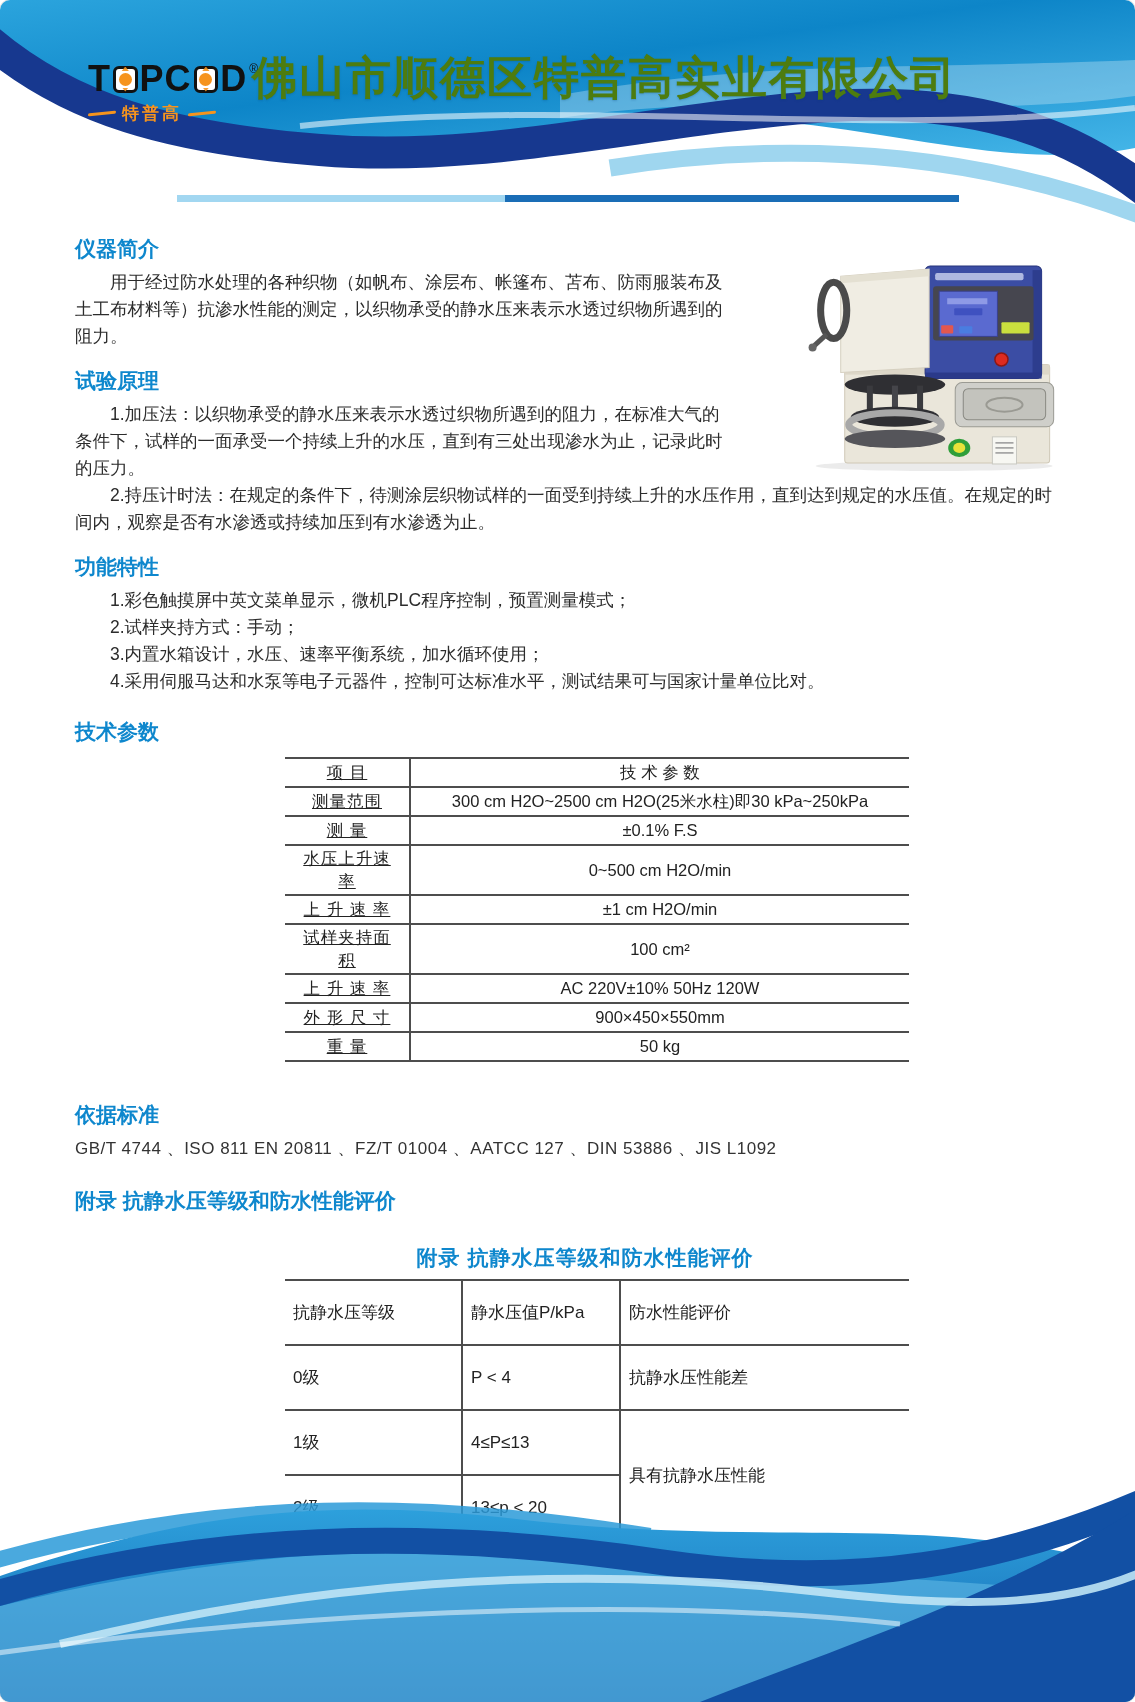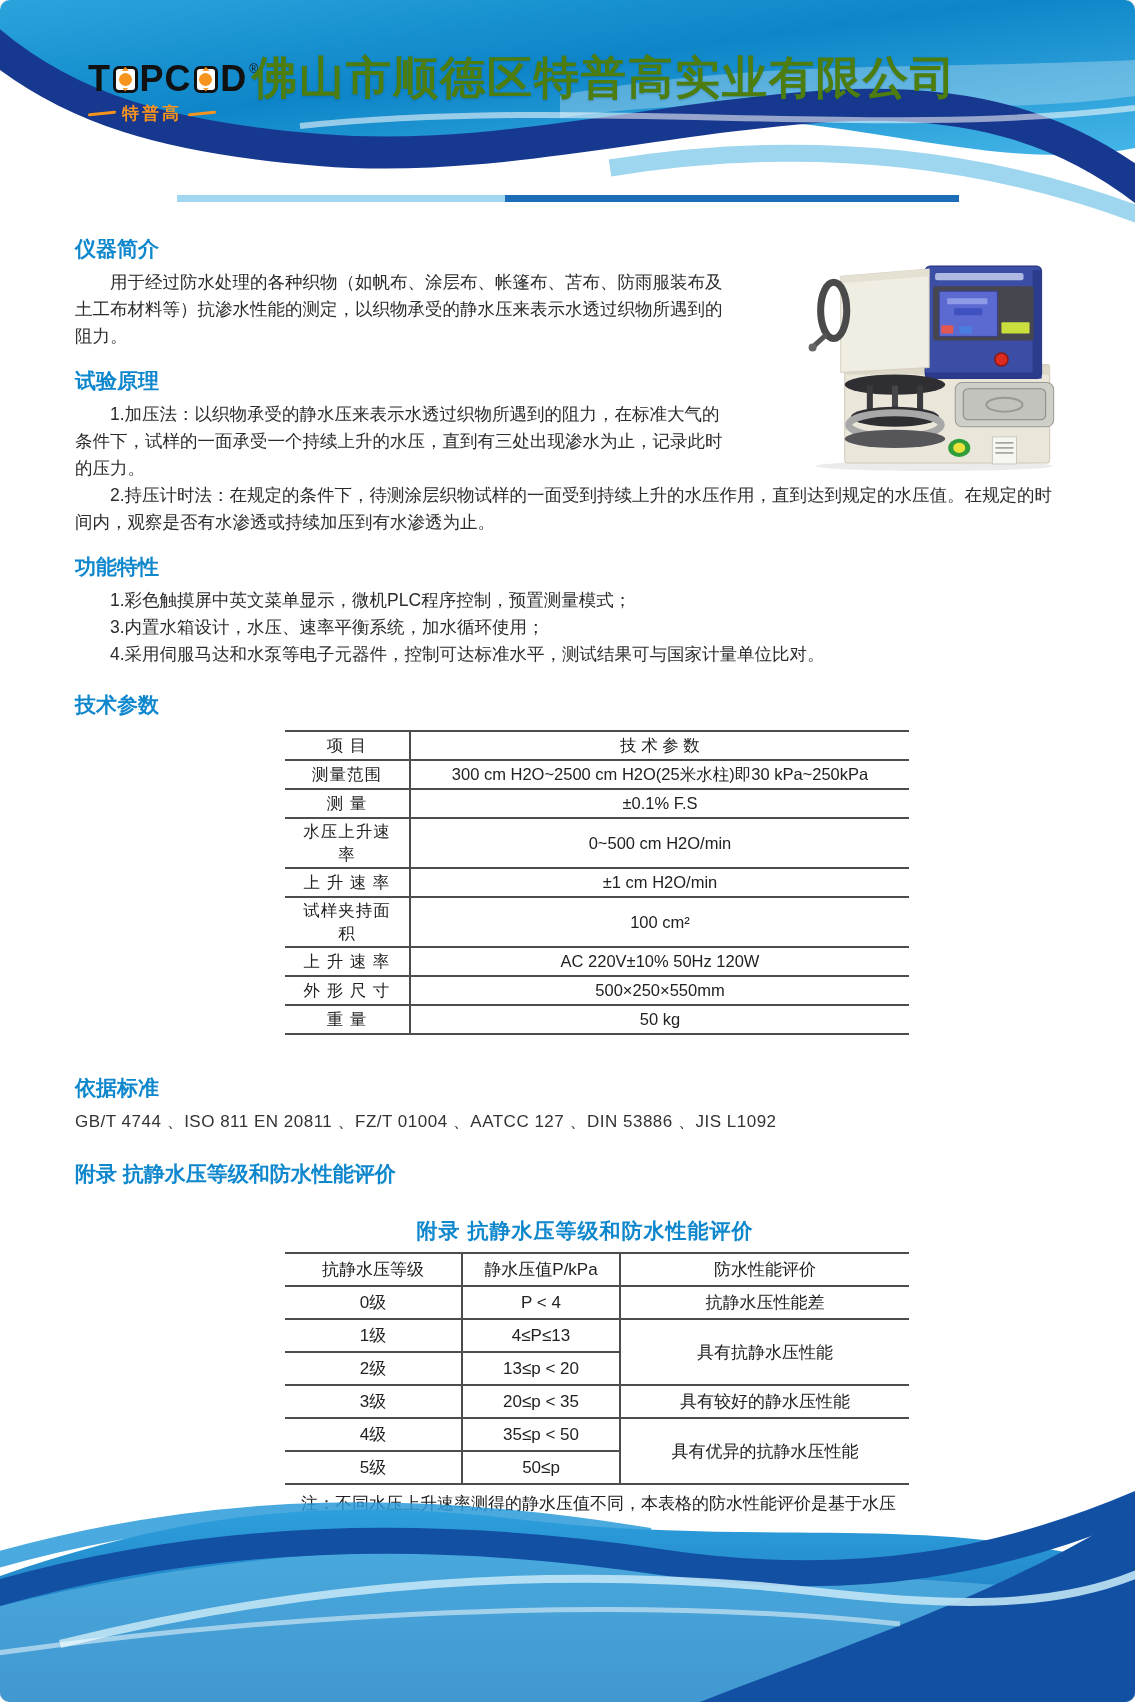--- a/index.html
+++ b/index.html
@@ -36,25 +36,25 @@
   .sec-heading.first{margin-top:0;}
   .para{margin:0;}
   .indent{text-indent:2em;}
   .machine-figure{float:right;width:312px;height:226px;margin:10px 0 8px 16px;}
   .feature-line{text-indent:2em;}
   
   .ptable{border-collapse:collapse;margin:12px 0 0 210px;font-size:16.5px;color:#222;}
   .ptable th,.ptable td{border-bottom:2px solid #4d4d4d;font-weight:normal;text-align:center;
           padding:1px 10px;height:25px;line-height:23px;}
   .ptable tr:first-child th{border-top:2px solid #4d4d4d;}
-  .ptable .c1{width:104px;border-right:2px solid #4d4d4d;letter-spacing:1px;}
+  .ptable .c1{width:104px;border-right:2px solid #4d4d4d;letter-spacing:1px;text-decoration:underline;}
   .ptable .cv{width:478px;}
   .atable{border-collapse:collapse;margin:8px 0 0 210px;font-size:17px;color:#222;}
-  .atable th,.atable td{border-bottom:2px solid #4d4d4d;font-weight:normal;text-align:center;
-          padding:2px 8px;height:27px;line-height:25px;}
+  .atable th,.atable td{border-bottom:2px solid #4d4d4d;font-weight:normal;text-align:left;
+          padding:18px 8px;height:27px;line-height:25px;}
   .atable tr:first-child th{border-top:2px solid #4d4d4d;}
   .atable .a1{width:160px;border-right:2px solid #4d4d4d;}
   .atable .a2{width:140px;border-right:2px solid #4d4d4d;}
   .atable .a3{width:272px;}
   .atable td.note{text-align:left;padding:6px 6px 8px 16px;line-height:26px;height:auto;}
   .table-title{color:#0e87cd;font-size:21px;font-weight:bold;text-align:center;
           margin:30px 0 0 115px;width:790px;letter-spacing:1px;}
   .standards-line{margin-top:2px;font-size:17px;color:#333;letter-spacing:.5px;}
   
   .footer-svg{position:absolute;left:0;bottom:0;width:1135px;height:258px;}
@@ -156,20 +156,21 @@
 
     <div class="sec-heading">试验原理</div>
     <div id="principle-box">
         <p class="para indent">1.加压法：以织物承受的静水压来表示水透过织物所遇到的阻力，在标准大气的条件下，试样的一面承受一个持续上升的水压，直到有三处出现渗水为止，记录此时的压力。</p>
         <p class="para indent">2.持压计时法：在规定的条件下，待测涂层织物试样的一面受到持续上升的水压作用，直到达到规定的水压值。在规定的时间内，观察是否有水渗透或持续加压到有水渗透为止。</p>
       </div>
 
     <div class="sec-heading">功能特性</div>
     <div id="features-box">
         <div class="feature-line">1.彩色触摸屏中英文菜单显示，微机PLC程序控制，预置测量模式；</div>
+        <div class="feature-line">2.试样夹持方式：手动；</div>
         <div class="feature-line">3.内置水箱设计，水压、速率平衡系统，加水循环使用；</div>
         <div class="feature-line">4.采用伺服马达和水泵等电子元器件，控制可达标准水平，测试结果可与国家计量单位比对。</div>
       </div>
 
     <div class="sec-heading" style="margin-top:24px">技术参数</div>
     <table class="ptable">
       <tbody id="tech-tbody">
         <tr>
           <th class="c1">项 目</th>
           <th class="cv">技 术 参 数</th>
@@ -193,21 +194,21 @@
           <tr>
             <td class="c1">试样夹持面积</td>
             <td class="cv">100 cm²</td>
           </tr>
           <tr>
             <td class="c1">上 升 速 率</td>
             <td class="cv">AC 220V±10% 50Hz 120W</td>
           </tr>
           <tr>
             <td class="c1">外 形 尺 寸</td>
-            <td class="cv">500×250×550mm</td>
+            <td class="cv">900×450×550mm</td>
           </tr>
           <tr>
             <td class="c1">重 量</td>
             <td class="cv">50 kg</td>
           </tr>
         </tbody>
     </table>
 
     <div class="sec-heading" style="margin-top:40px">依据标准</div>
     <div class="standards-line">GB/T 4744 、ISO 811 EN 20811 、FZ/T 01004 、AATCC 127 、DIN 53886 、JIS L1092</div>

